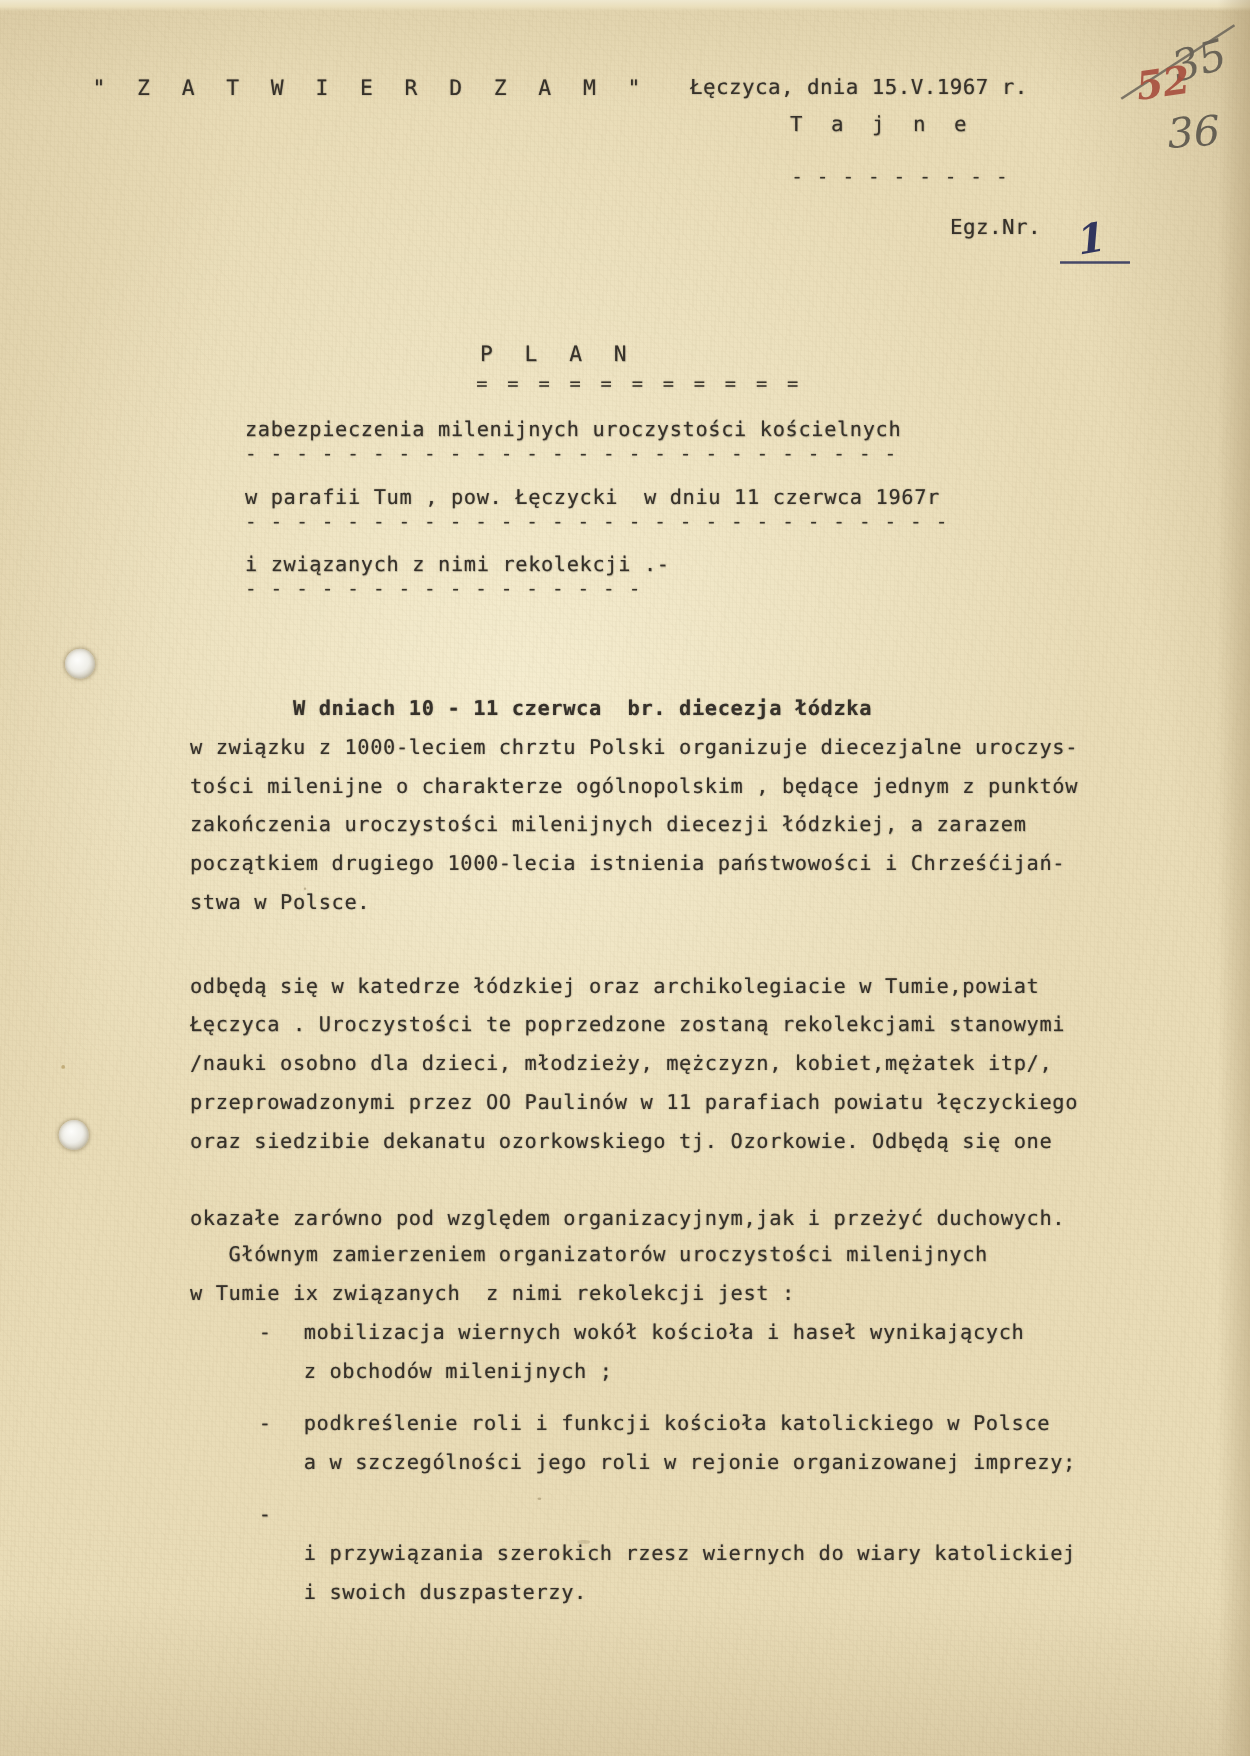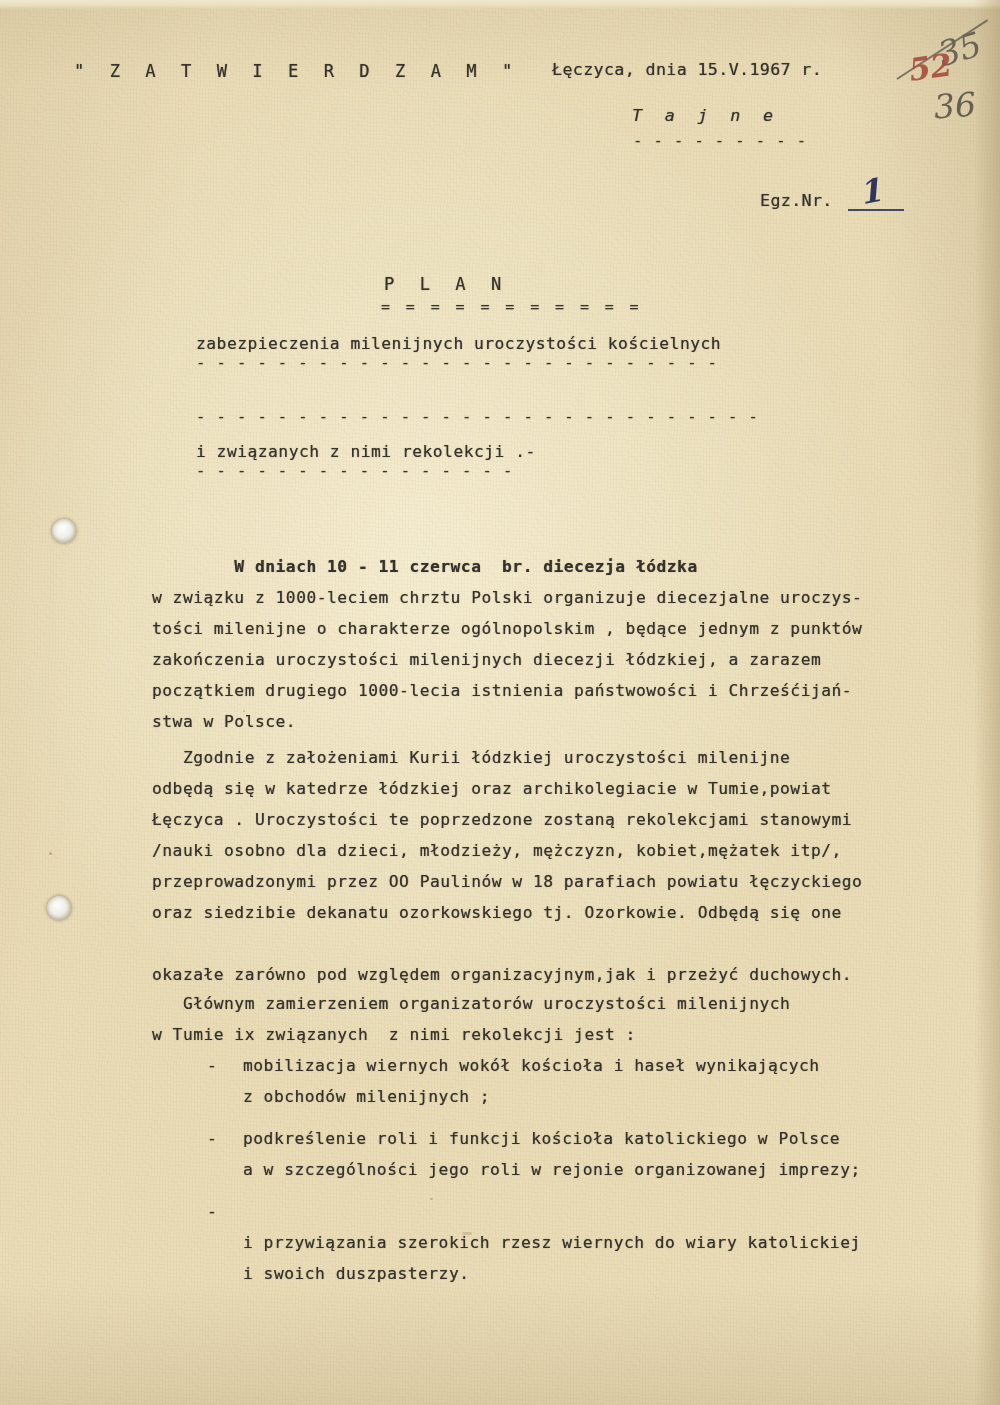--- a/index.html
+++ b/index.html
@@ -171,55 +171,55 @@
 
   <div class="speck" style="left:49px;top:852px;width:3px;height:3px;background:rgba(150,120,50,0.45);"></div>
   <div class="speck" style="left:243px;top:710px;width:2px;height:2px;"></div>
   <div class="speck" style="left:430px;top:1198px;width:3px;height:2px;"></div>
   <div class="speck" style="left:462px;top:1232px;width:10px;height:3px;border-radius:40%;opacity:.6;"></div>
 
   <div class="t mono17 spread" style="left:74px; top:63px; font-size:17px;">" Z A T W I E R D Z A M "</div>
 
   <div class="t mono17" style="left:552px; top:62px;">Łęczyca, dnia 15.V.1967 r.</div>
 
-  <div class="t mono17 spread-sm" style="left:632px; top:108px;font-style:italic;">T a j n e</div>
+  <div class="t mono17 spread-sm" style="left:632px; top:92px;">T a j n e</div>
   <div class="rule-dash" style="left:633px; top:134px;">- - - - - - - - -</div>
 
-  <div class="t mono17" style="left:760px; top:193px;">Egz.Nr.</div>
+  <div class="t mono17" style="left:760px; top:174px;">Egz.Nr.</div>
   <div class="hand" id="hand-egz-1" style="left:862px; top:175px;">1</div>
   <div id="hand-egz-underline" style="left:848px; top:209px;"></div>
 
   <div class="hand" id="hand-35" style="left:938px; top:32px;">35</div>
   <div id="strike-35" style="left:897px; top:78px;"></div>
   <div class="hand" id="hand-52" style="left:909px; top:52px;">52</div>
   <div class="hand" id="hand-36" style="left:934px; top:89px;">36</div>
 
   <div class="t mono17 spread" style="left:384px; top:276px; font-size:17px;">P L A N</div>
   <div class="rule-eq" style="left:381px; top:300px;">= = = = = = = = = = =</div>
 
   <div class="t mono16" style="left:196px; top:336px;">zabezpieczenia milenijnych uroczystości kościelnych</div>
   <div class="rule-dash" style="left:196px; top:356px;">- - - - - - - - - - - - - - - - - - - - - - - - - -</div>
 
+  <div class="t mono16" style="left:196px; top:390px;">w parafii Tum , pow. Łęczycki  w dniu 11 czerwca 1967r</div>
   <div class="rule-dash" style="left:196px; top:410px;">- - - - - - - - - - - - - - - - - - - - - - - - - - - -</div>
 
   <div class="t mono16" style="left:196px; top:444px;text-align:right;">i związanych z nimi rekolekcji .-</div>
   <div class="rule-dash" style="left:196px; top:464px;">- - - - - - - - - - - - - - - - </div>
 
   <div class="t mono16" style="left:152px; top:559px;font-weight:bold;">        W dniach 10 - 11 czerwca  br. diecezja łódzka</div>
   <div class="t mono16" style="left:152px; top:590px;">w związku z 1000-leciem chrztu Polski organizuje diecezjalne uroczys-</div>
   <div class="t mono16" style="left:152px; top:621px;">tości milenijne o charakterze ogólnopolskim , będące jednym z punktów</div>
   <div class="t mono16" style="left:152px; top:652px;">zakończenia uroczystości milenijnych diecezji łódzkiej, a zarazem</div>
   <div class="t mono16" style="left:152px; top:683px;">początkiem drugiego 1000-lecia istnienia państwowości i Chrześćijań-</div>
   <div class="t mono16" style="left:152px; top:714px;">stwa w Polsce.</div>
 
-  <div class="t mono16" style="left:152px; top:750px;">   Zgodnie z założeniami Kurii łódzkiej uroczystości milenijne</div>
   <div class="t mono16" style="left:152px; top:781px;">odbędą się w katedrze łódzkiej oraz archikolegiacie w Tumie,powiat</div>
   <div class="t mono16" style="left:152px; top:812px;">Łęczyca . Uroczystości te poprzedzone zostaną rekolekcjami stanowymi</div>
   <div class="t mono16" style="left:152px; top:843px;">/nauki osobno dla dzieci, młodzieży, mężczyzn, kobiet,mężatek itp/,</div>
-  <div class="t mono16" style="left:152px; top:874px;">przeprowadzonymi przez OO Paulinów w 18 parafiach powiatu łęczyckiego</div>
+  <div class="t mono16" style="left:152px; top:874px;">przeprowadzonymi przez OO Paulinów w 11 parafiach powiatu łęczyckiego</div>
   <div class="t mono16" style="left:152px; top:905px;">oraz siedzibie dekanatu ozorkowskiego tj. Ozorkowie. Odbędą się one</div>
   <div class="t mono16" style="left:152px; top:996px;">   Głównym zamierzeniem organizatorów uroczystości milenijnych</div>
 
   <div class="t mono16" style="left:152px; top:967px;">okazałe zarówno pod względem organizacyjnym,jak i przeżyć duchowych.</div>
   <div class="t mono16" style="left:152px; top:1027px;">w Tumie ix związanych  z nimi rekolekcji jest :</div>
 
   <div class="t mono16" style="left:207px; top:1058px;">-</div>
   <div class="t mono16" style="left:243px; top:1058px;">mobilizacja wiernych wokół kościoła i haseł wynikających</div>
   <div class="t mono16" style="left:243px; top:1089px;">z obchodów milenijnych ;</div>
 

